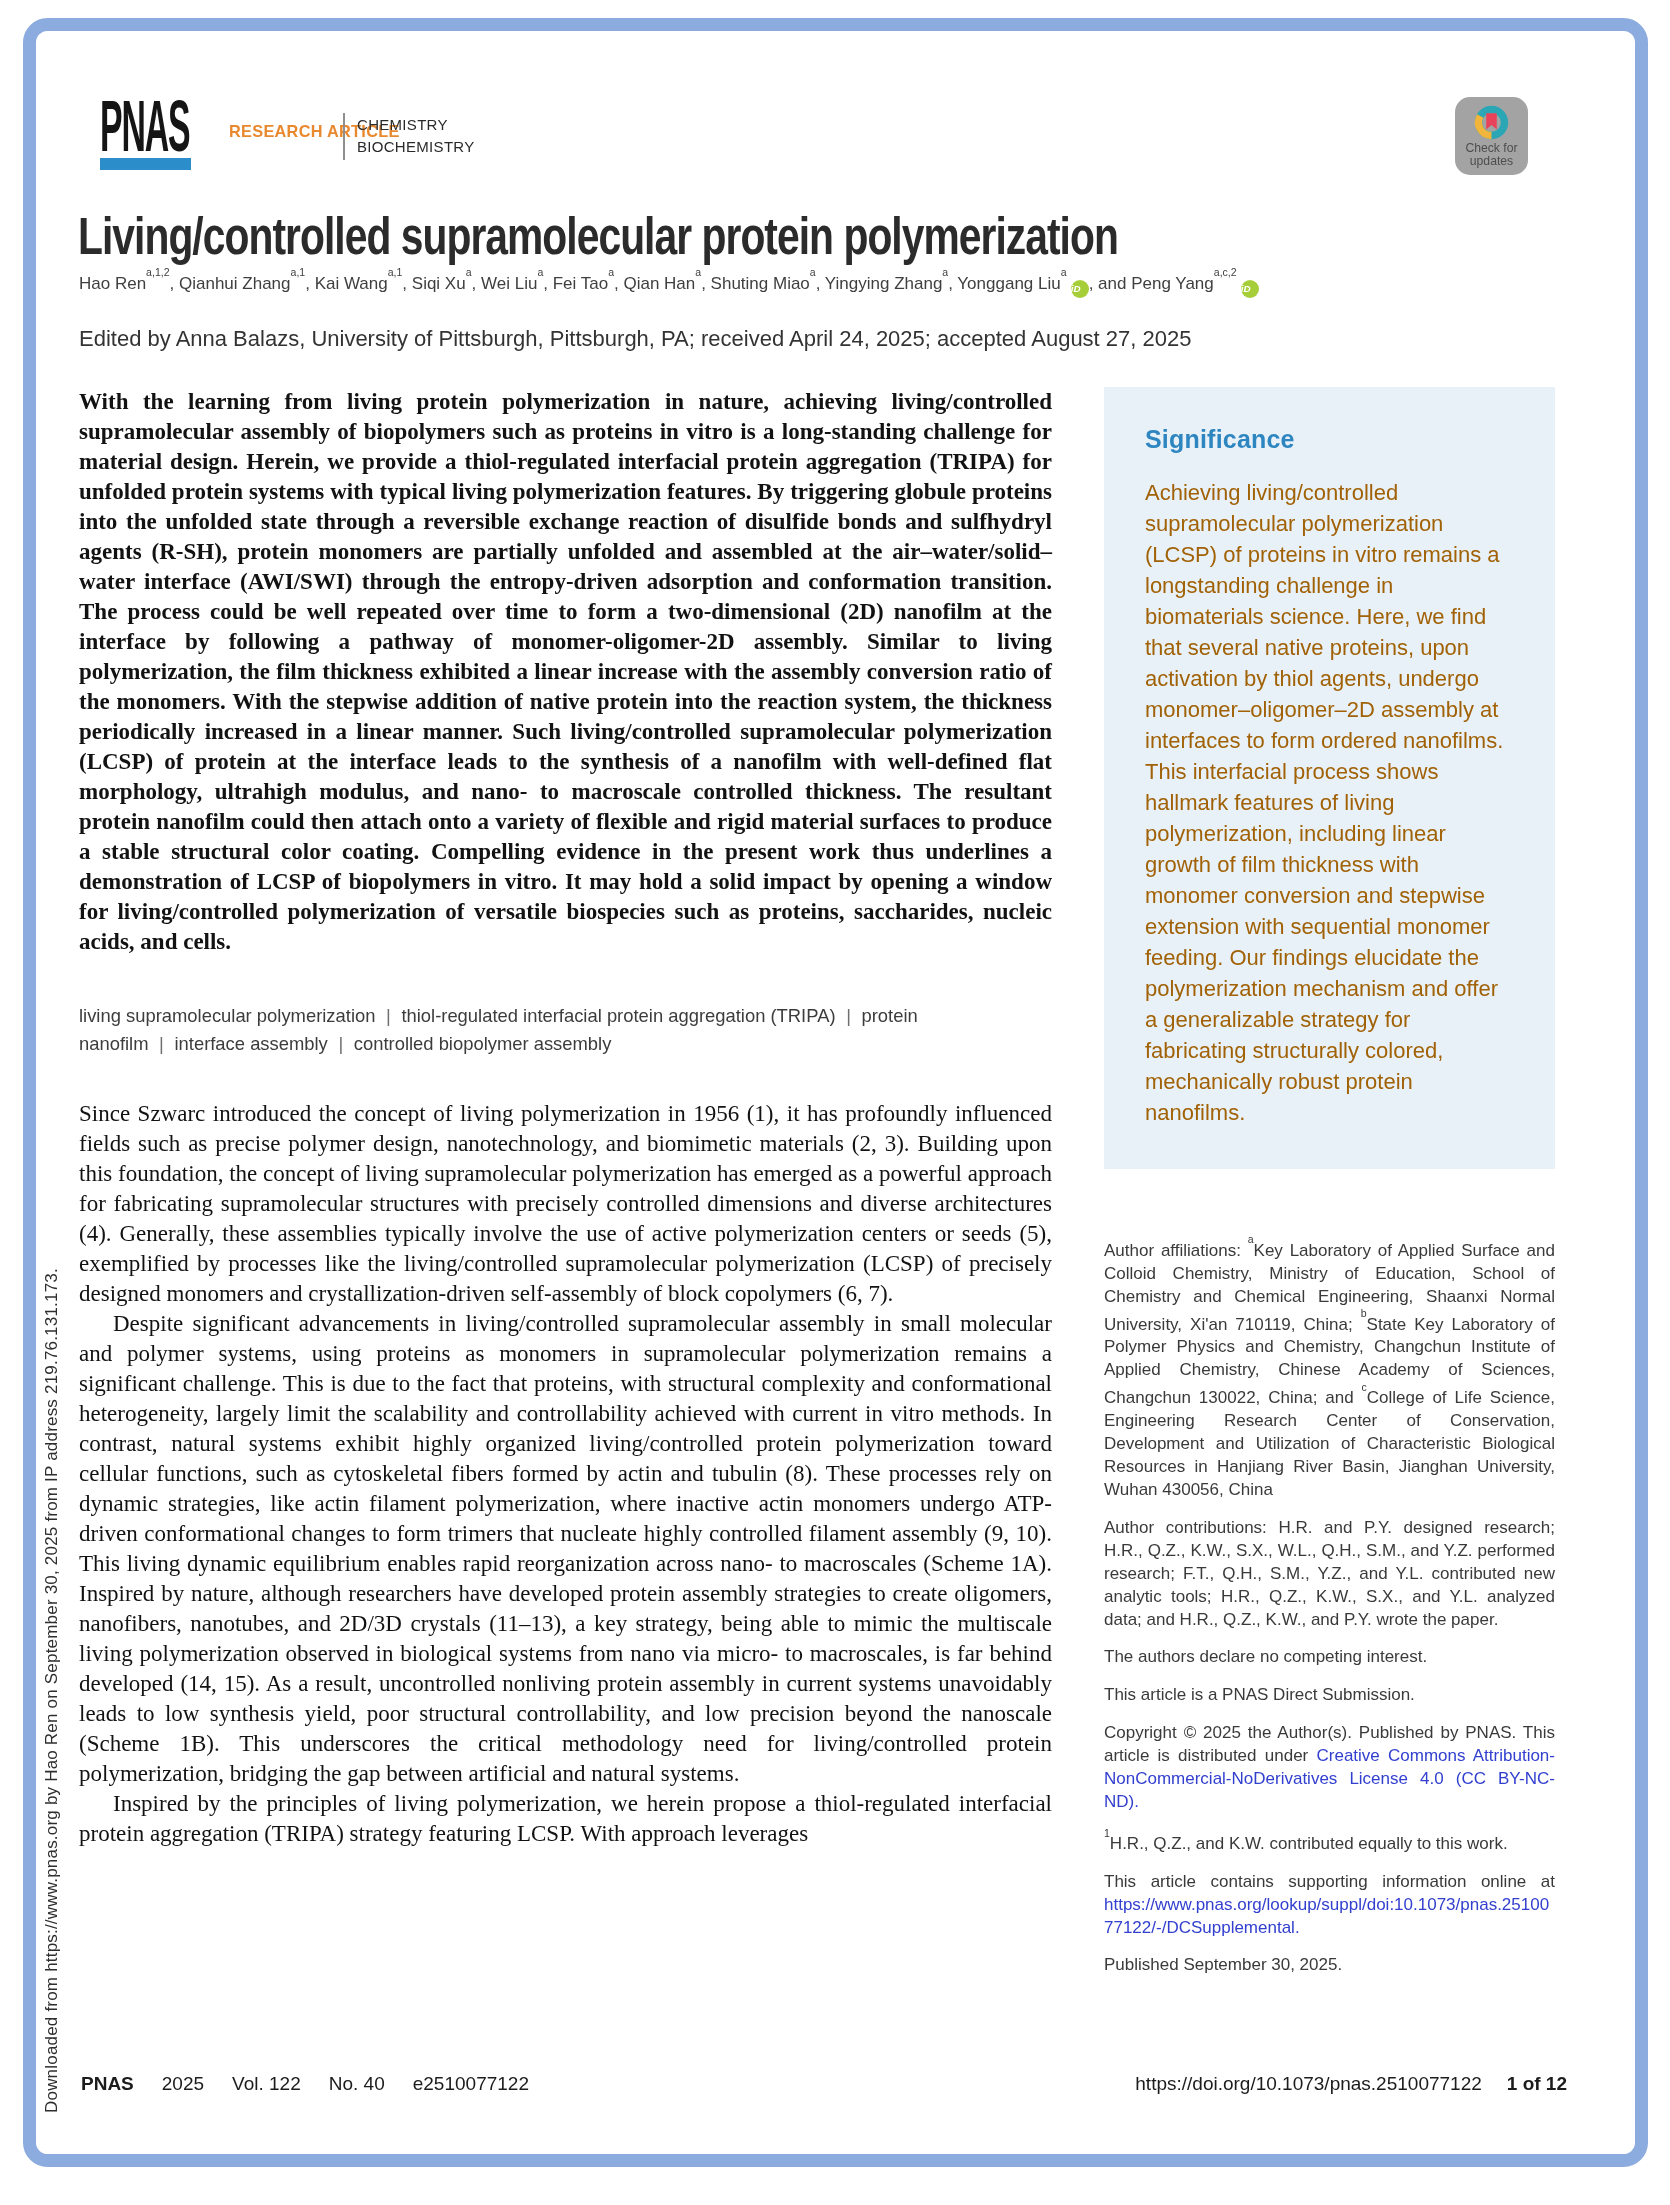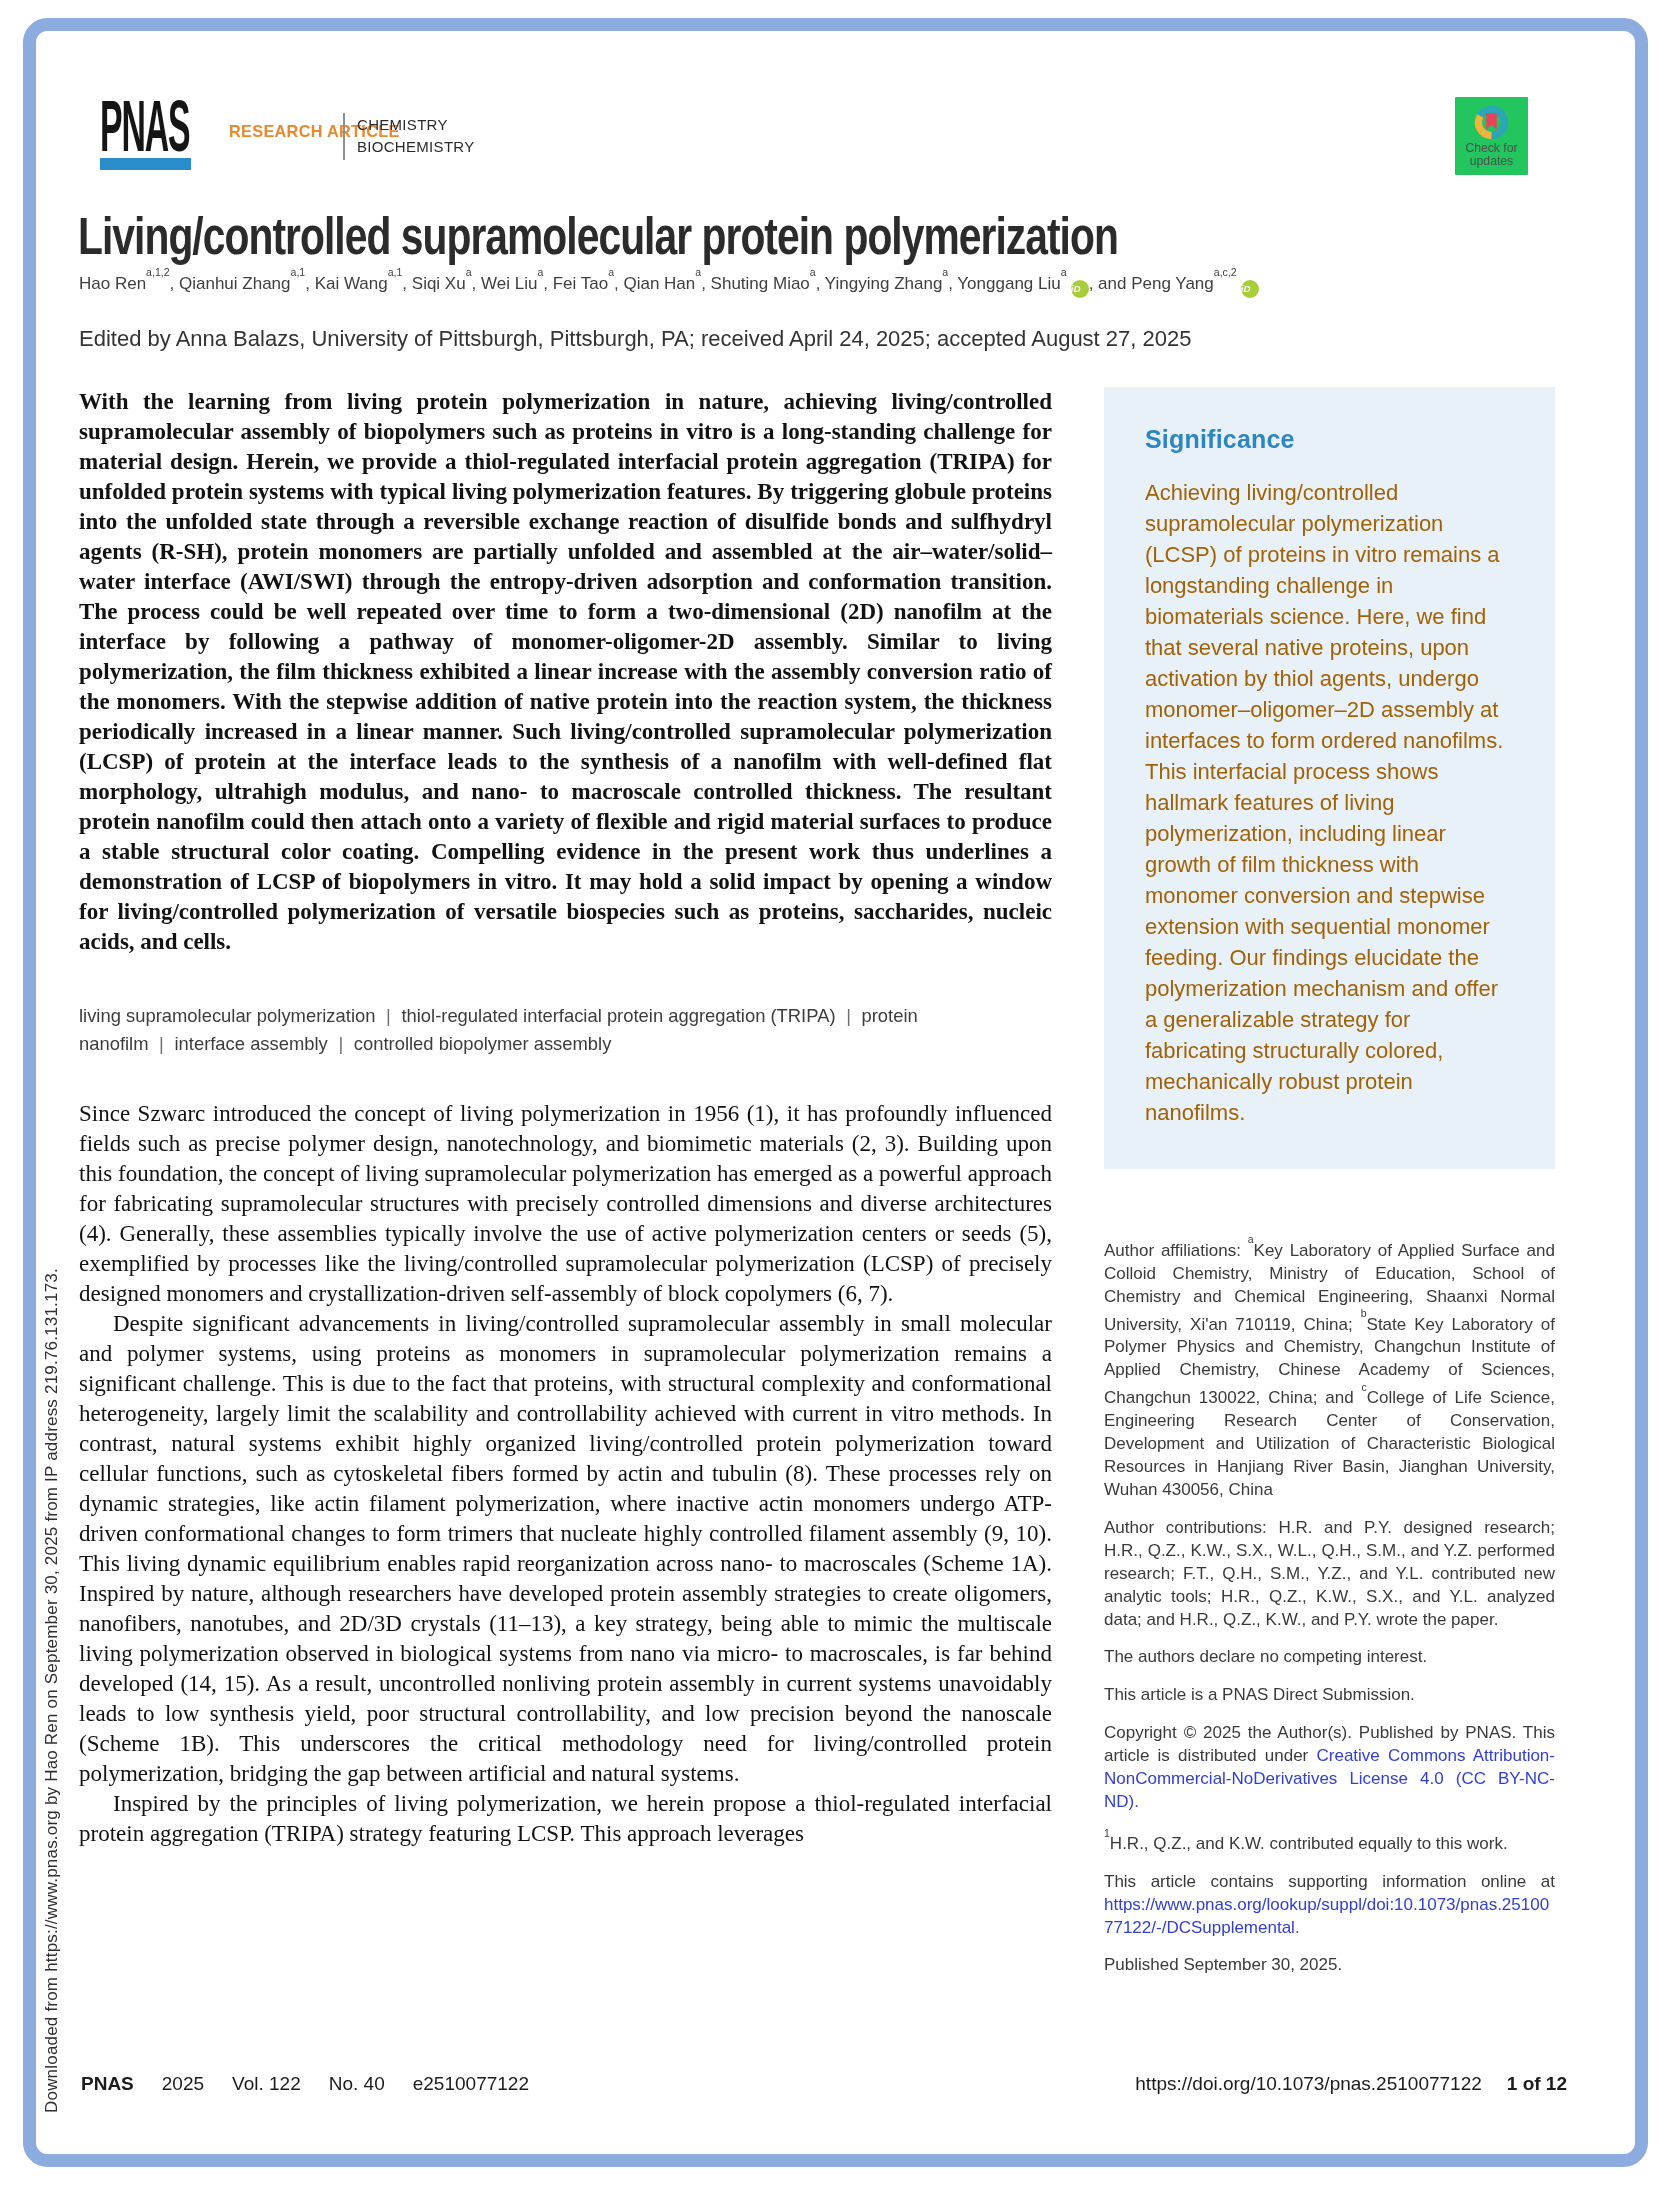--- a/index.html
+++ b/index.html
@@ -20,22 +20,22 @@
   .logo-text {
     position:absolute; left:100px; top:96px; font-size:72px; line-height:60px;
     font-weight:900; color:#151515; letter-spacing:-2.4px;
     transform:scaleX(0.47); transform-origin:0 0; white-space:nowrap;
   }
   .logo-bar { position:absolute; left:100px; top:158px; width:91px; height:12.2px; background:#2b8dc9; }
   .article-type { position:absolute; left:229px; top:122px; font-size:16.3px; font-weight:700; color:#e9892f; letter-spacing:0.3px; }
   .hdr-divider { position:absolute; left:343px; top:113px; width:1.6px; height:47px; background:#8f8f8f; }
   .subjects { position:absolute; left:357px; top:114px; font-size:15px; line-height:22px; color:#2a2a2a; letter-spacing:0.3px; }
   .check-badge {
-    position:absolute; left:1455px; top:97px; width:73px; height:78px; background:#22c55e;
-    border-radius:1px; text-align:center; box-sizing:border-box; padding-top:5.7px; cursor:pointer;
+    position:absolute; left:1455px; top:97px; width:73px; height:78px; background:#a3a3a3;
+    border-radius:15px; text-align:center; box-sizing:border-box; padding-top:5.7px; cursor:pointer;
   }
   .check-badge svg { display:block; margin:0 auto; }
   .check-text { font-size:12.2px; line-height:13px; color:#4d4d4d; margin-top:0.8px; }
   
   .title {
     position:absolute; left:78px; top:207px; font-size:51px; font-weight:800; letter-spacing:-1.2px;
     color:#2b2b2b; white-space:nowrap; transform:scaleX(0.80); transform-origin:0 0;
   }
   .authors { position:absolute; left:79px; top:272px; width:1534px; font-size:17px; color:#3f3f3f; }
   .authors sup, .rich sup { font-size:0.62em; position:relative; top:-0.55em; letter-spacing:0; }
@@ -106,21 +106,21 @@
   <h1 class="title" style="margin:0;">Living/controlled supramolecular protein polymerization</h1>
   <div class="authors"><span>Hao Ren</span><sup>a,1,2</sup>, <span>Qianhui Zhang</span><sup>a,1</sup>, <span>Kai Wang</span><sup>a,1</sup>, <span>Siqi Xu</span><sup>a</sup>, <span>Wei Liu</span><sup>a</sup>, <span>Fei Tao</span><sup>a</sup>, <span>Qian Han</span><sup>a</sup>, <span>Shuting Miao</span><sup>a</sup>, <span>Yingying Zhang</span><sup>a</sup>, <span>Yonggang Liu</span><sup>a</sup><span class="orcid">iD</span>, and <span>Peng Yang</span><sup>a,c,2</sup><span class="orcid">iD</span></div>
   <div class="edited">Edited by Anna Balazs, University of Pittsburgh, Pittsburgh, PA; received April 24, 2025; accepted August 27, 2025</div>
 
   <div class="col-left">
     <p class="abstract">With the learning from living protein polymerization in nature, achieving living/controlled supramolecular assembly of biopolymers such as proteins in vitro is a long-standing challenge for material design. Herein, we provide a thiol-regulated interfacial protein aggregation (TRIPA) for unfolded protein systems with typical living polymerization features. By triggering globule proteins into the unfolded state through a reversible exchange reaction of disulfide bonds and sulfhydryl agents (R-SH), protein monomers are partially unfolded and assembled at the air–water/solid–water interface (AWI/SWI) through the entropy-driven adsorption and conformation transition. The process could be well repeated over time to form a two-dimensional (2D) nanofilm at the interface by following a pathway of monomer-oligomer-2D assembly. Similar to living polymerization, the film thickness exhibited a linear increase with the assembly conversion ratio of the monomers. With the stepwise addition of native protein into the reaction system, the thickness periodically increased in a linear manner. Such living/controlled supramolecular polymerization (LCSP) of protein at the interface leads to the synthesis of a nanofilm with well-defined flat morphology, ultrahigh modulus, and nano- to macroscale controlled thickness. The resultant protein nanofilm could then attach onto a variety of flexible and rigid material surfaces to produce a stable structural color coating. Compelling evidence in the present work thus underlines a demonstration of LCSP of biopolymers in vitro. It may hold a solid impact by opening a window for living/controlled polymerization of versatile biospecies such as proteins, saccharides, nucleic acids, and cells.</p>
     <div class="keywords"><span>living supramolecular polymerization</span><span class="kw-sep">|</span><span>thiol-regulated interfacial protein aggregation (TRIPA)</span><span class="kw-sep">|</span><span>protein nanofilm</span><span class="kw-sep">|</span><span>interface assembly</span><span class="kw-sep">|</span><span>controlled biopolymer assembly</span></div>
     <div class="bodytext">
       <p>Since Szwarc introduced the concept of living polymerization in 1956 (1), it has profoundly influenced fields such as precise polymer design, nanotechnology, and biomimetic materials (2, 3). Building upon this foundation, the concept of living supramolecular polymerization has emerged as a powerful approach for fabricating supramolecular structures with precisely controlled dimensions and diverse architectures (4). Generally, these assemblies typically involve the use of active polymerization centers or seeds (5), exemplified by processes like the living/controlled supramolecular polymerization (LCSP) of precisely designed monomers and crystallization-driven self-assembly of block copolymers (6, 7).</p>
       <p class="ind">Despite significant advancements in living/controlled supramolecular assembly in small molecular and polymer systems, using proteins as monomers in supramolecular polymerization remains a significant challenge. This is due to the fact that proteins, with structural complexity and conformational heterogeneity, largely limit the scalability and controllability achieved with current in vitro methods. In contrast, natural systems exhibit highly organized living/controlled protein polymerization toward cellular functions, such as cytoskeletal fibers formed by actin and tubulin (8). These processes rely on dynamic strategies, like actin filament polymerization, where inactive actin monomers undergo ATP-driven conformational changes to form trimers that nucleate highly controlled filament assembly (9, 10). This living dynamic equilibrium enables rapid reorganization across nano- to macroscales (Scheme 1A). Inspired by nature, although researchers have developed protein assembly strategies to create oligomers, nanofibers, nanotubes, and 2D/3D crystals (11–13), a key strategy, being able to mimic the multiscale living polymerization observed in biological systems from nano via micro- to macroscales, is far behind developed (14, 15). As a result, uncontrolled nonliving protein assembly in current systems unavoidably leads to low synthesis yield, poor structural controllability, and low precision beyond the nanoscale (Scheme 1B). This underscores the critical methodology need for living/controlled protein polymerization, bridging the gap between artificial and natural systems.</p>
-      <p class="ind">Inspired by the principles of living polymerization, we herein propose a thiol-regulated interfacial protein aggregation (TRIPA) strategy featuring LCSP. This approach leverages</p>
+      <p class="ind">Inspired by the principles of living polymerization, we herein propose a thiol-regulated interfacial protein aggregation (TRIPA) strategy featuring LCSP. With approach leverages</p>
     </div>
   </div>
 
   <div class="col-right">
     <div class="sig-box">
       <h2>Significance</h2>
       <p>Achieving living/controlled supramolecular polymerization (LCSP) of proteins in vitro remains a longstanding challenge in biomaterials science. Here, we find that several native proteins, upon activation by thiol agents, undergo monomer–oligomer–2D assembly at interfaces to form ordered nanofilms. This interfacial process shows hallmark features of living polymerization, including linear growth of film thickness with monomer conversion and stepwise extension with sequential monomer feeding. Our findings elucidate the polymerization mechanism and offer a generalizable strategy for fabricating structurally colored, mechanically robust protein nanofilms.</p>
     </div>
     <p class="small just affil rich">Author affiliations: <sup>a</sup>Key Laboratory of Applied Surface and Colloid Chemistry, Ministry of Education, School of Chemistry and Chemical Engineering, Shaanxi Normal University, Xi'an 710119, China; <sup>b</sup>State Key Laboratory of Polymer Physics and Chemistry, Changchun Institute of Applied Chemistry, Chinese Academy of Sciences, Changchun 130022, China; and <sup>c</sup>College of Life Science, Engineering Research Center of Conservation, Development and Utilization of Characteristic Biological Resources in Hanjiang River Basin, Jianghan University, Wuhan 430056, China</p>
     <p class="small just">Author contributions: H.R. and P.Y. designed research; H.R., Q.Z., K.W., S.X., W.L., Q.H., S.M., and Y.Z. performed research; F.T., Q.H., S.M., Y.Z., and Y.L. contributed new analytic tools; H.R., Q.Z., K.W., S.X., and Y.L. analyzed data; and H.R., Q.Z., K.W., and P.Y. wrote the paper.</p>

